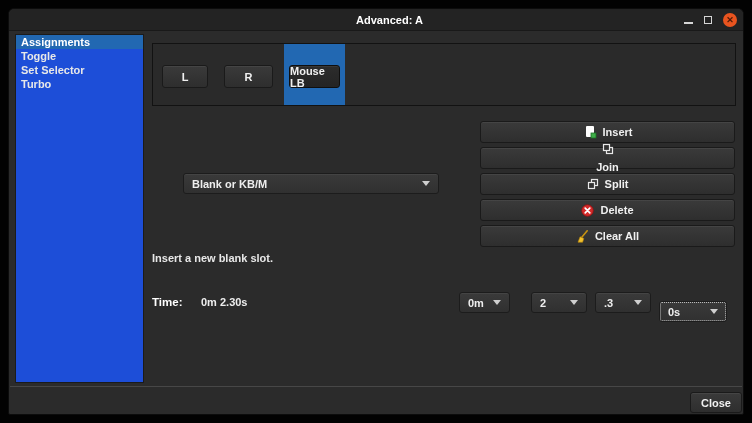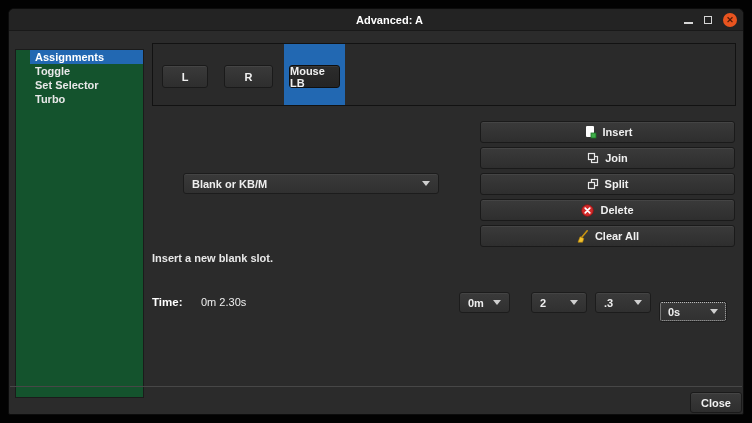--- a/index.html
+++ b/index.html
@@ -22,22 +22,22 @@
   .tb-btn { position: absolute; top: 0; width: 20px; height: 22px; cursor: default; }
   .tb-min { right: 44px; } .tb-max { right: 24px; } .tb-close { right: 3px; }
   .glyph-min { position: absolute; left: 5px; top: 13px; width: 9px; height: 2px; background: #d6d6d6; }
   .glyph-max { position: absolute; left: 5px; top: 7px; width: 8px; height: 8px; border: 1.5px solid #d6d6d6; }
   .glyph-close { position: absolute; left: 3px; top: 4px; width: 14px; height: 14px;
                  border-radius: 50%; background: #e9541f;
                  color: #4d1a07; font-size: 9px; font-weight: bold; text-align: center;
                  line-height: 14px; }
 
   
-  .sidebar { position: absolute; left: 6px; top: 40px; width: 129px; height: 349px;
-             background: #14532d; border: 1px solid #1b1b1b; padding-left: 14px; }
+  .sidebar { position: absolute; left: 6px; top: 25px; width: 129px; height: 349px;
+             background: #1d4ed8; border: 1px solid #1b1b1b; }
   .side-item { height: 14px; line-height: 14px; padding-left: 5px; font-size: 11px;
                font-weight: bold; color: #e8e8e8; white-space: nowrap; }
   .side-item.selected { background: #2268b2; color: #ffffff; }
 
   
   .slot-panel { position: absolute; left: 143px; top: 34px; width: 584px; height: 63px;
                 background: #2a2a2a; border: 1px solid #121212; }
   .slot-cell-selected { position: absolute; left: 131px; top: 0; width: 61px; height: 61px;
                 background: #2268b2; }
   .btn { background: linear-gradient(#3a3a3a, #2e2e2e); border: 1px solid #1a1a1a;
@@ -45,21 +45,21 @@
          display: flex; align-items: center; justify-content: center; gap: 6px;
          box-shadow: inset 0 1px 0 rgba(255,255,255,0.06); cursor: default; }
   .slot-btn { position: absolute; top: 21px; height: 23px; }
   .slot-btn-0 { left: 9px;  width: 46px; }
   .slot-btn-1 { left: 71px; width: 49px; }
   .slot-btn-2 { left: 136px; width: 51px; background: linear-gradient(#2c2c2c, #242424);
                 border-color: #0f0f0f; }
 
   
   .action-btn { position: absolute; left: 471px; width: 255px; height: 22px; }
-  .act-0 { top: 112px; } .act-1 { top: 138px; } .act-2 { top: 164px; }
+  .act-0 { top: 112px; } .act-1 { top: 138px; flex-direction: column; } .act-2 { top: 164px; }
   .act-3 { top: 190px; } .act-4 { top: 216px; }
   .action-btn svg { flex: 0 0 auto; }
 
   
   .combo { position: absolute; background: linear-gradient(#3a3a3a, #303030);
            border: 1px solid #1c1c1c; border-radius: 3px; color: #eeeeee;
            font-size: 11px; font-weight: bold; display: flex; align-items: center;
            padding: 0 8px; box-shadow: inset 0 1px 0 rgba(255,255,255,0.05); cursor: default; }
   .combo .caret { margin-left: auto; width: 0; height: 0;
                   border-left: 4px solid transparent; border-right: 4px solid transparent;
@@ -71,21 +71,21 @@
   .ct-2 { left: 586px; width: 56px; }
   .ct-3 { left: 650px; width: 68px; }
   .combo.focused { outline: 1px dotted #b9b9b9; outline-offset: -2px; margin-top: 9px; }
 
   
   .hint { position: absolute; left: 143px; top: 243px; font-size: 11px;
           color: #e8e8e8; font-weight: 600; }
   .time-label { position: absolute; left: 143px; top: 287px; font-size: 11.5px;
                 color: #ffffff; font-weight: bold; }
   .time-value { position: absolute; left: 192px; top: 287px; font-size: 11px;
-                color: #eeeeee; font-weight: 400; }
+                color: #eeeeee; font-weight: 700; }
 
   
   .separator { position: absolute; left: 1px; right: 1px; top: 377px; height: 1px;
                background: #474747; }
   .close-btn { position: absolute; left: 681px; top: 383px; width: 52px; height: 21px; }
 </style>
 </head>
 <body>
 
 <div class="stage">

